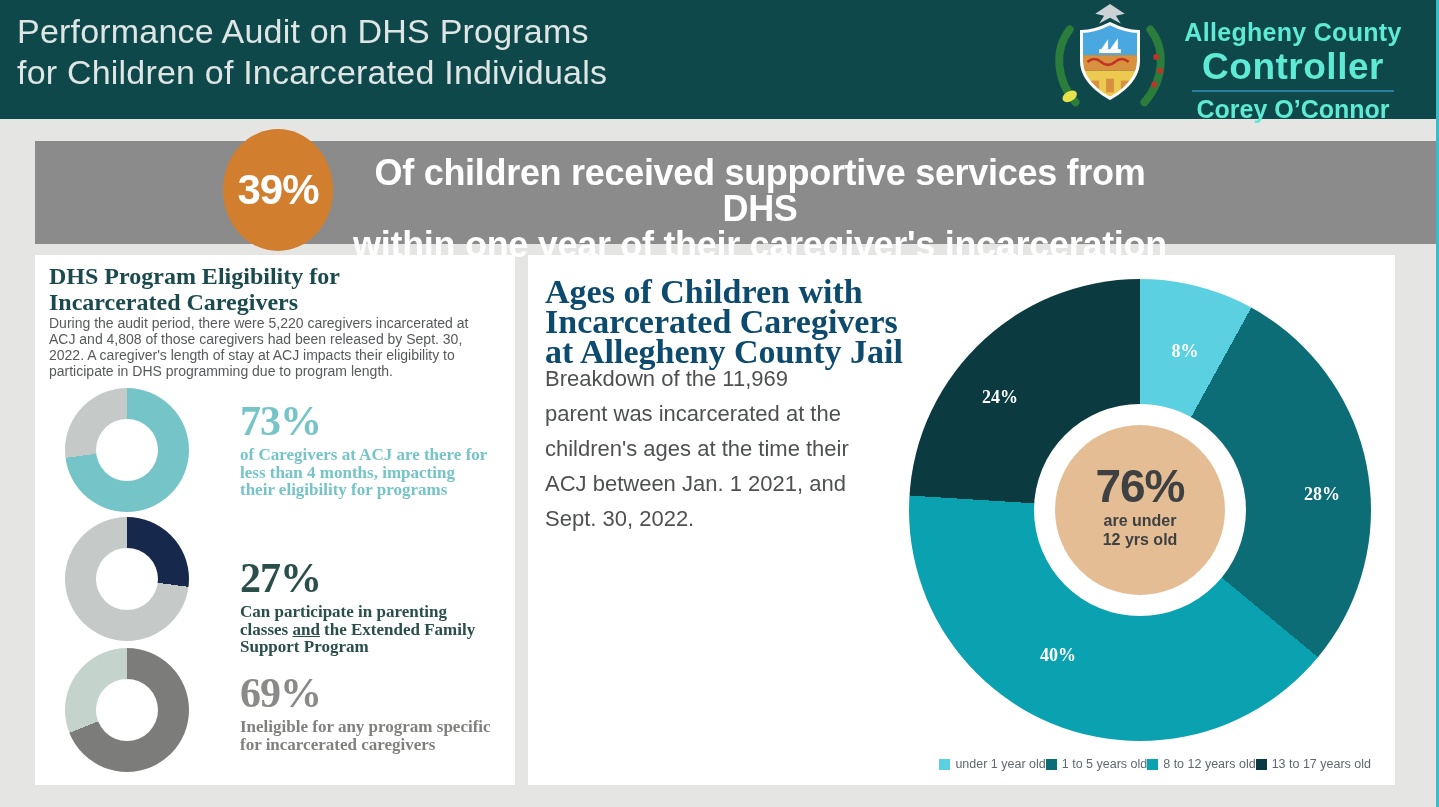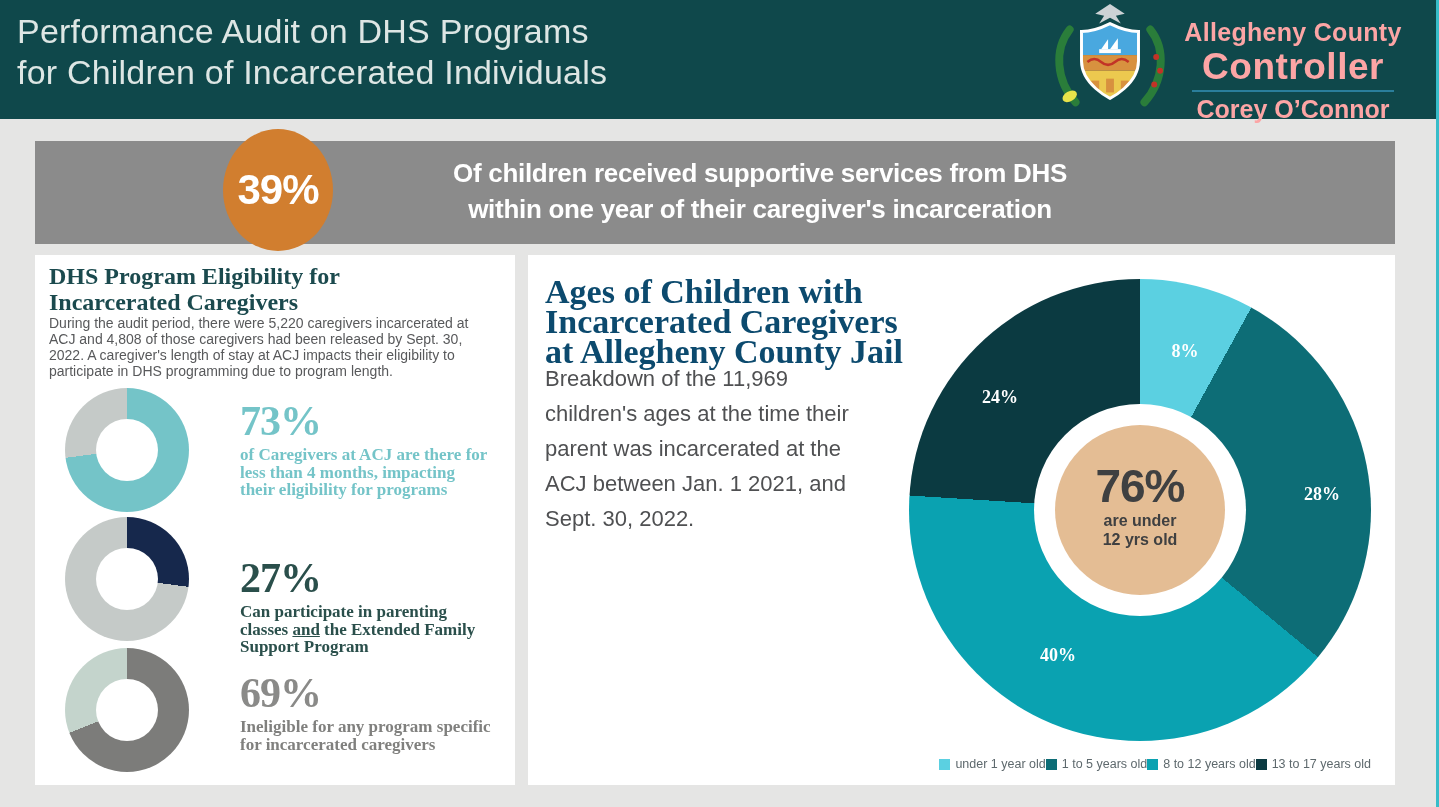--- a/index.html
+++ b/index.html
@@ -4,33 +4,33 @@
 <style>
   html,body{margin:0;padding:0;}
   body{background:#e5e5e4;font-family:"Liberation Sans",sans-serif;}
   .page{position:relative;width:1439px;height:807px;background:#e5e5e4;overflow:hidden;}
   .bl{display:block;}
 
   
   .header{position:absolute;left:0;top:0;width:1439px;height:119px;background:#0f484b;}
   .page-title{position:absolute;left:17px;top:11px;color:#dde6e4;font-size:34px;font-weight:400;line-height:41px;letter-spacing:0.2px;}
   .brand{position:absolute;left:1046px;top:2px;display:flex;align-items:flex-start;}
-  .brand-text{margin-left:8px;margin-top:16px;width:222px;text-align:center;color:#fca5a5;}
+  .brand-text{margin-left:8px;margin-top:16px;width:222px;text-align:center;color:#5eead4;}
   .brand-org{font-size:25px;font-weight:700;letter-spacing:0.3px;}
   .brand-office{font-size:37px;font-weight:700;letter-spacing:0.5px;line-height:40px;}
   .brand-rule{height:2px;background:#2a7e9b;margin:3px 10px 3px 10px;}
   .brand-person{font-size:25px;font-weight:700;}
 
   
-  .banner{position:absolute;left:35px;top:141px;width:1360px;height:103px;background:#8b8b8b;}
+  .banner{position:absolute;left:35px;top:141px;width:1360px;height:103px;background:#8b8b8b;padding-left:44px;}
   .banner-circle{position:absolute;left:188px;top:-12px;width:110px;height:122px;border-radius:50%;
     display:flex;align-items:center;justify-content:center;}
   .banner-stat{font-size:42px;font-weight:700;color:#ffffff;letter-spacing:-1px;}
   .banner-text{position:absolute;left:310px;top:14px;width:830px;text-align:center;color:#ffffff;
-    font-weight:700;font-size:26px;line-height:36px;letter-spacing:-0.3px;}
+    font-weight:700;font-size:36px;line-height:36px;letter-spacing:-0.3px;}
 
   
   .panel{position:absolute;top:255px;background:#ffffff;}
   .left-panel{left:35px;width:480px;height:530px;}
   .right-panel{left:528px;width:867px;height:530px;}
 
   
   .lp-title{position:absolute;left:14px;top:8px;font-family:"Liberation Serif",serif;font-weight:700;
     color:#1b4a4e;font-size:24px;line-height:26px;}
   .lp-desc{position:absolute;left:14px;top:60px;font-size:14px;line-height:16px;color:#58595b;}
@@ -173,22 +173,22 @@
   </div>
 
   <div class="panel right-panel">
     <div class="rp-title">
       <span class="bl">Ages of Children with</span>
       <span class="bl">Incarcerated Caregivers</span>
       <span class="bl">at Allegheny County Jail</span>
     </div>
     <div class="rp-desc">
       <span class="bl">Breakdown of the 11,969</span>
+      <span class="bl">parent was incarcerated at the</span>
       <span class="bl">children's ages at the time their</span>
-      <span class="bl">parent was incarcerated at the</span>
       <span class="bl">ACJ between Jan. 1 2021, and</span>
       <span class="bl">Sept. 30, 2022.</span>
     </div>
 
     <div class="big-donut" style="background: conic-gradient(rgb(91, 208, 225) 0%, rgb(91, 208, 225) 8%, rgb(13, 109, 118) 8%, rgb(13, 109, 118) 36%, rgb(10, 162, 177) 36%, rgb(10, 162, 177) 76%, rgb(11, 58, 65) 76%, rgb(11, 58, 65) 100%);">
       <div class="slice-label slice-label-0">8%</div>
       <div class="slice-label slice-label-1">28%</div>
       <div class="slice-label slice-label-2">40%</div>
       <div class="slice-label slice-label-3">24%</div>
       <div class="big-hole"></div>

